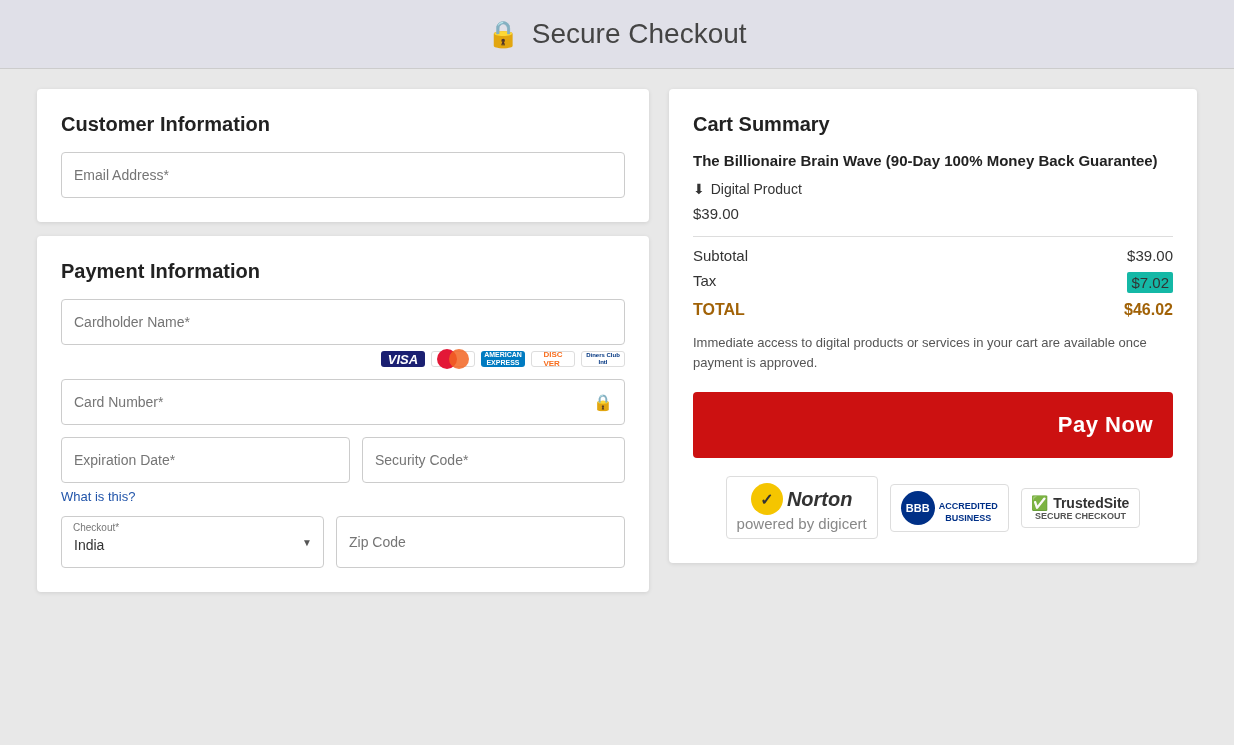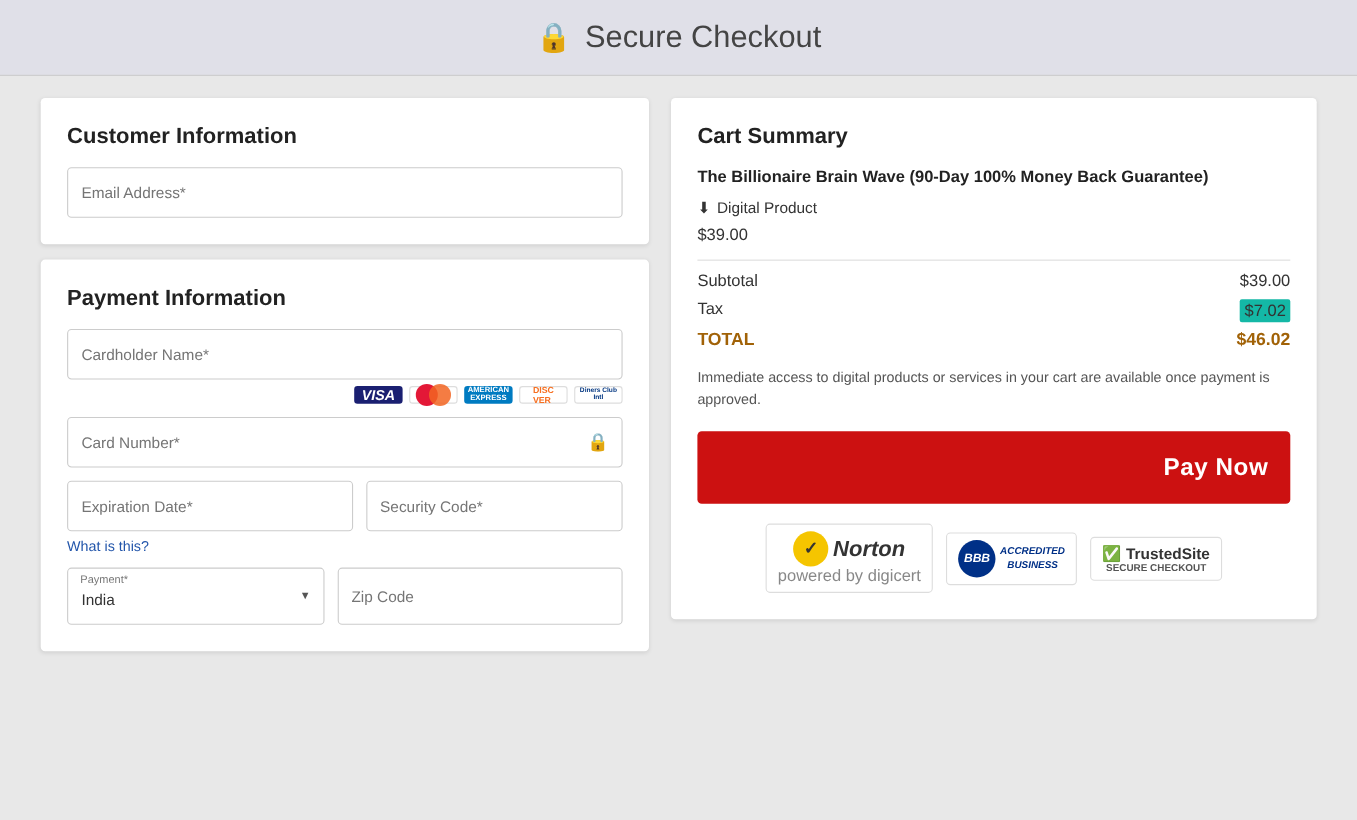--- a/index.html
+++ b/index.html
@@ -37,21 +37,21 @@
       margin: 0 auto;
       width: 100%;
     }
     .left-panel {
       flex: 1;
       display: flex;
       flex-direction: column;
       gap: 14px;
     }
     .right-panel {
-      width: 587px;
+      width: 528px;
     }
     .card {
       background: #fff;
       border-radius: 4px;
       padding: 24px;
       box-shadow: 0 1px 4px rgba(0,0,0,0.1);
     }
     .section-title {
       font-size: 20px;
       font-weight: bold;
@@ -244,23 +244,22 @@
       border: 1px solid #ddd;
       border-radius: 4px;
       padding: 6px 10px;
       display: flex;
       flex-direction: column;
       align-items: center;
       min-width: 100px;
     }
     .bbb-top {
       display: flex;
-      align-items: center;
+      align-items: flex-end;
       gap: 4px;
-      font-style: italic;
     }
     .bbb-seal {
       width: 34px;
       height: 34px;
       background: #003087;
       border-radius: 50%;
       display: flex;
       align-items: center;
       justify-content: center;
       color: #fff;
@@ -422,21 +421,21 @@
         <input type="text" class="form-input input-half" placeholder="Expiration Date*" style="">
         <div class="input-half">
           <input type="text" class="form-input" placeholder="Security Code*" style="">
         </div>
       </div>
       <a class="what-is-this">What is this?</a>
 
       
       <div class="input-row-country">
         <div class="select-wrapper">
-          <span class="select-wrapper-label">Payment*</span>
+          <span class="select-wrapper-label">Checkout*</span>
           <select class="form-select">
             <option>India</option>
             <option>United States</option>
             <option>United Kingdom</option>
             <option>Canada</option>
             <option>Australia</option>
           </select>
           <span class="arrow-down">▼</span>
         </div>
         <input type="text" class="form-input input-half" style="flex: 1 1 0%;" placeholder="Zip Code">

